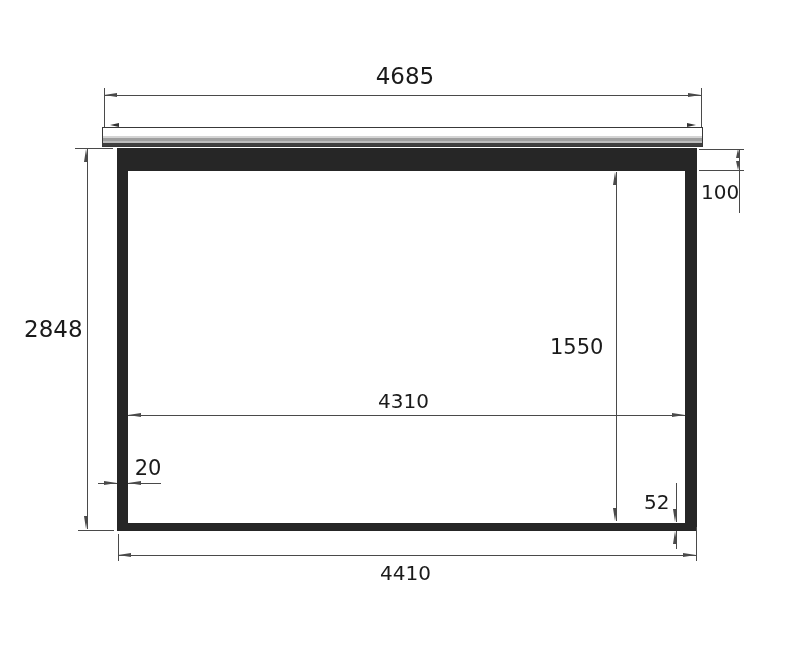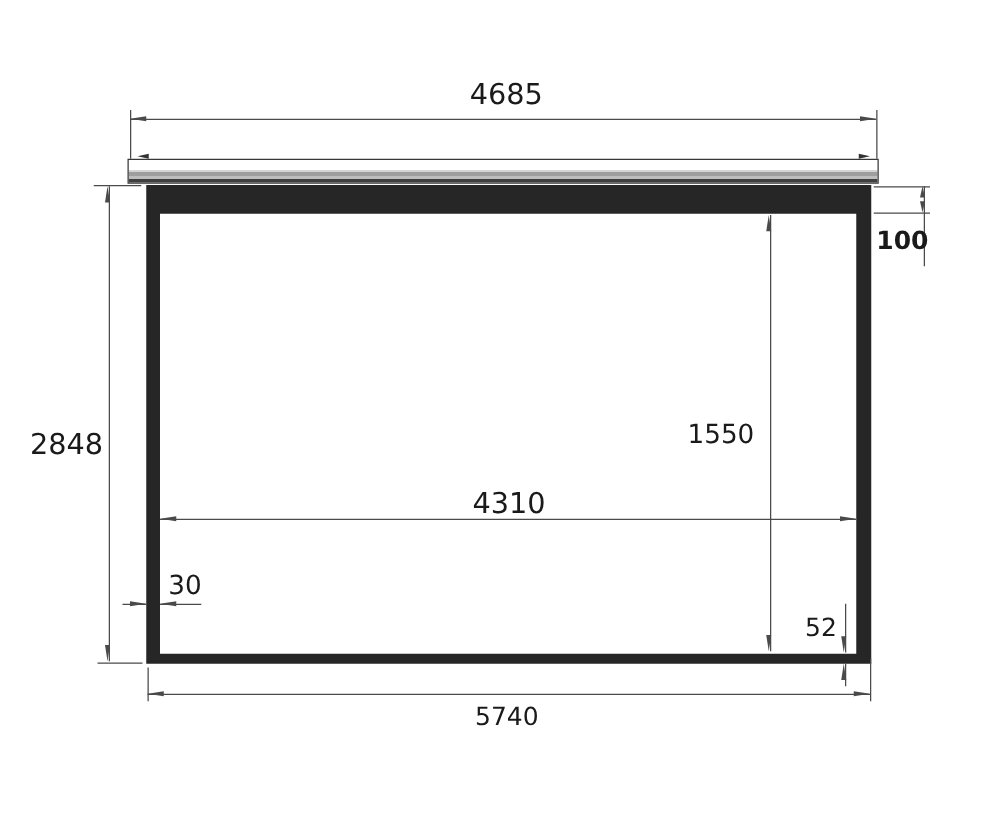--- a/index.html
+++ b/index.html
@@ -61,64 +61,64 @@
     <div class="ar ar-r" style="left:688px;top:93px;"></div>
     <div class="dim-label" style="left:375px;top:64px;width:60px;text-align:center;font-size:23px;">4685</div>
   </div>
 
   <div>
     <div class="h-line" style="left:75px;top:148px;width:38px;"></div>
     <div class="h-line" style="left:78px;top:530px;width:36px;"></div>
     <div class="v-line" style="left:87px;top:149px;height:380px;"></div>
     <div class="ar ar-u" style="left:84px;top:149px;"></div>
     <div class="ar ar-d" style="left:84px;top:516px;"></div>
-    <div class="dim-label" style="left:24px;top:344px;width:58px;text-align:right;font-size:23px;">2848</div>
+    <div class="dim-label" style="left:24px;top:317px;width:58px;text-align:right;font-size:23px;">2848</div>
   </div>
 
   <div>
     <div class="h-line" style="left:699px;top:149px;width:45px;"></div>
     <div class="h-line" style="left:699px;top:170px;width:45px;"></div>
     <div class="v-line" style="left:739px;top:149px;height:64px;"></div>
     <div class="ar ar-u-sm" style="left:736px;top:149px;"></div>
     <div class="ar ar-d-sm" style="left:736px;top:161px;"></div>
-    <div class="dim-label" style="left:701px;top:182px;width:36px;text-align:center;font-size:20px;font-weight:bold;">100</div>
+    <div class="dim-label" style="left:701px;top:182px;width:36px;text-align:center;font-size:20px;">100</div>
   </div>
 
   <div>
     <div class="v-line" style="left:616px;top:172px;height:349px;"></div>
     <div class="ar ar-u" style="left:613px;top:172px;"></div>
     <div class="ar ar-d" style="left:613px;top:508px;"></div>
     <div class="dim-label" style="left:550px;top:336px;width:52px;text-align:center;font-size:21px;">1550</div>
   </div>
 
   <div>
     <div class="h-line" style="left:128px;top:415px;width:557px;"></div>
     <div class="ar ar-l" style="left:128px;top:413px;"></div>
     <div class="ar ar-r" style="left:672px;top:413px;"></div>
-    <div class="dim-label" style="left:378px;top:391px;width:50px;text-align:center;font-size:23px;">4310</div>
+    <div class="dim-label" style="left:378px;top:391px;width:50px;text-align:center;font-size:20px;">4310</div>
   </div>
 
   <div>
     <div class="h-line" style="left:98px;top:483px;width:19px;"></div>
     <div class="ar ar-r" style="left:104px;top:481px;"></div>
     <div class="h-line" style="left:128px;top:483px;width:33px;"></div>
     <div class="ar ar-l" style="left:128px;top:481px;"></div>
-    <div class="dim-label" style="left:134px;top:457px;width:28px;text-align:center;font-size:21px;">30</div>
+    <div class="dim-label" style="left:134px;top:457px;width:28px;text-align:center;font-size:21px;">20</div>
   </div>
 
   <div>
     <div class="v-line" style="left:676px;top:483px;height:39px;"></div>
     <div class="ar ar-d" style="left:673px;top:509px;"></div>
     <div class="v-line" style="left:676px;top:531px;height:18px;"></div>
     <div class="ar ar-u" style="left:673px;top:531px;"></div>
     <div class="dim-label" style="left:644px;top:492px;width:25px;text-align:center;font-size:20px;">52</div>
   </div>
 
   <div>
     <div class="v-line" style="left:118px;top:534px;height:27px;"></div>
     <div class="v-line" style="left:696px;top:527px;height:34px;"></div>
     <div class="h-line" style="left:118px;top:555px;width:578px;"></div>
     <div class="ar ar-l" style="left:118px;top:553px;"></div>
     <div class="ar ar-r" style="left:683px;top:553px;"></div>
-    <div class="dim-label" style="left:380px;top:563px;width:48px;text-align:center;font-size:20px;">5740</div>
+    <div class="dim-label" style="left:380px;top:563px;width:48px;text-align:center;font-size:20px;">4410</div>
   </div>
 
 </div>
 
 </body></html>

